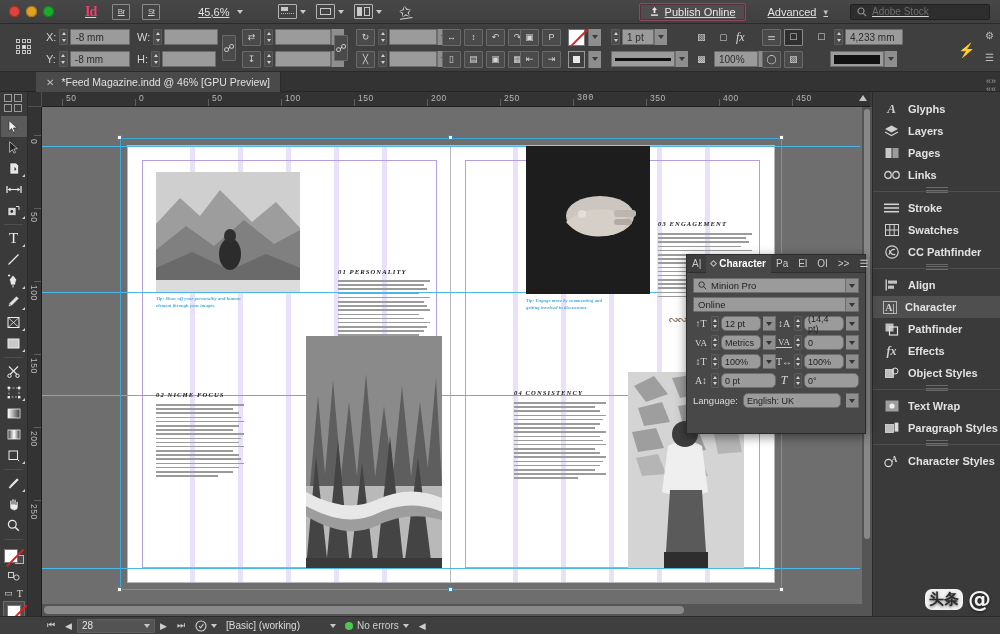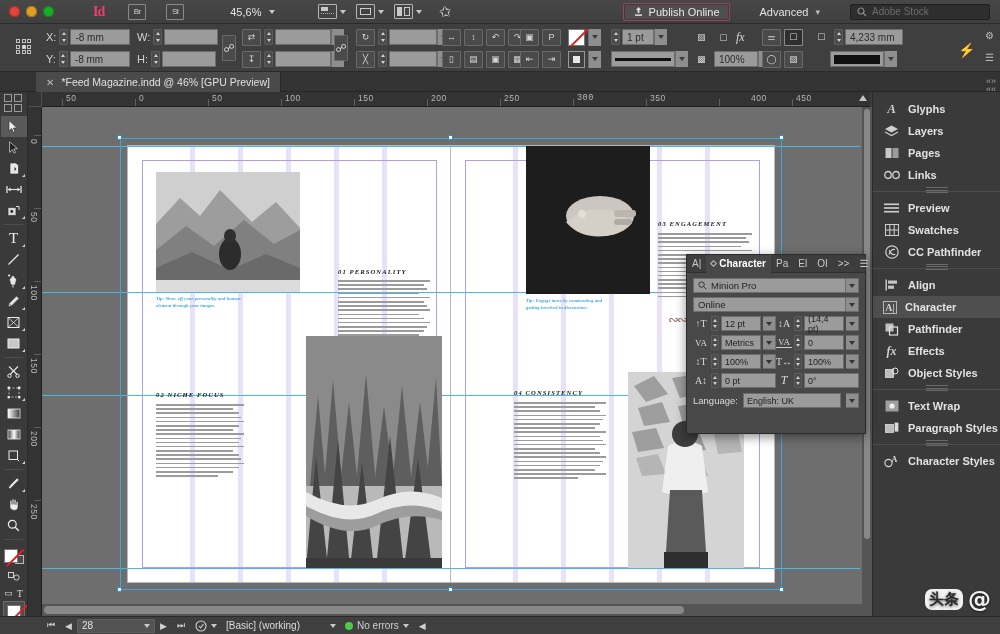--- a/index.html
+++ b/index.html
@@ -11,21 +11,21 @@
     font-size:11px; color:#d4d4d4;
     -webkit-font-smoothing:antialiased;
   }
   .app { position:relative; width:1000px; height:634px; }
 
   
   .menubar {
     position:absolute; left:0; top:0; width:1000px; height:24px;
     background:linear-gradient(#474747,#3f3f3f);
     border-bottom:1px solid #2a2a2a;
-    display:flex; align-items:center; gap:12px;
+    display:flex; align-items:center; gap:4px;text-decoration:underline;
   }
   .traffic { display:flex; gap:6px; padding:0 9px; align-items:center; }
   .tl { width:11px; height:11px; border-radius:50%; }
   .tl.r { background:#e0443e; box-shadow:inset 0 0 0 1px #a82d28; }
   .tl.y { background:#dea123; box-shadow:inset 0 0 0 1px #a5761a; }
   .tl.g { background:#1aab29; box-shadow:inset 0 0 0 1px #12801e; }
   .id-logo {
     color:#ef3e6d; font-weight:bold; font-size:14px;
     font-family:"Liberation Serif", serif; padding:0 12px 0 18px;
     letter-spacing:-1px;
@@ -259,21 +259,21 @@
   .cp-dd i { width:0;height:0;border-left:3px solid transparent;border-right:3px solid transparent;border-top:4px solid #343434; }
   .cp-pair { display:flex; align-items:center; gap:2px; width:50%; }
   .cp-ico { width:16px; color:#d8d8d8; font-size:10px; display:flex; align-items:center; justify-content:center; }
   .cp-step {
     width:8px; height:15px; background:#4b4b4b; border:1px solid #5c5c5c;
     display:flex; flex-direction:column; justify-content:space-around; align-items:center; border-radius:1px;
   }
   .cp-step i { width:0;height:0;border-left:2.5px solid transparent;border-right:2.5px solid transparent; }
   .cp-step i.up{border-bottom:3px solid #cfcfcf;} .cp-step i.dn{border-top:3px solid #cfcfcf;}
   .cp-sm { height:15px; background:#9b9b9b; border:1px solid #6d6d6d; color:#222;
-    font-size:9px; display:flex; align-items:center; padding:0 3px; flex:1; border-radius:0; }
+    font-size:9px; display:flex; align-items:center; padding:0 3px; flex:1; border-radius:5px; }
   .cp-lang { display:flex; align-items:center; gap:5px; margin-top:5px; }
   .cp-lang .lab { font-size:9.5px; color:#dcdcdc; }
 
   
   .statusbar {
     position:absolute; left:0; bottom:0; width:1000px; height:18px;
     background:#3f3f3f; border-top:1px solid #2a2a2a;
     display:flex; align-items:center; gap:0; font-size:10px; color:#d0d0d0;
   }
   .sb-item { display:flex; align-items:center; gap:4px; padding:0 5px; }
@@ -775,21 +775,21 @@
     <div class="rlabel" style="left:316px;">150</div>
     <div class="tick" style="left:385px;height:7px;"></div>
     <div class="rlabel" style="left:389px;">200</div>
     <div class="tick" style="left:458px;height:7px;"></div>
     <div class="rlabel" style="left:462px;">250</div>
     <div class="tick" style="left:531px;height:7px;"></div>
     <div class="rlabel" style="left:535px;font-family:Liberation Mono, monospace;">300</div>
     <div class="tick" style="left:604px;height:7px;"></div>
     <div class="rlabel" style="left:608px;">350</div>
     <div class="tick" style="left:677px;height:7px;"></div>
-    <div class="rlabel" style="left:709px;">400</div>
+    <div class="rlabel" style="left:681px;">400</div>
     <div class="tick" style="left:750px;height:7px;"></div>
     <div class="rlabel" style="left:754px;">450</div>
     <div style="position:absolute;right:3px;top:3px;width:0;height:0;border-left:4px solid transparent;border-right:4px solid transparent;border-bottom:6px solid #c4c4c4;"></div>
   </div>
 
   <div class="vruler">
     <div class="tickv" style="top:28px;width:7px;"></div>
     <div class="rlabelv" style="top:32px;">0</div>
     <div class="tickv" style="top:101px;width:7px;"></div>
     <div class="rlabelv" style="top:105px;">50</div>
@@ -1054,21 +1054,21 @@
       </div>
 
     <div class="dock-tab">
       <span class="dico">
         <svg width="15" height="11" viewBox="0 0 15 11">
             <rect y="0.5" width="15" height="1.6" fill="#d0d0d0"></rect>
             <rect y="4.2" width="15" height="1.6" fill="#d0d0d0"></rect>
             <rect y="7.9" width="15" height="1.6" fill="#d0d0d0"></rect>
           </svg>
       </span>
-      <span>Preview</span>
+      <span>Stroke</span>
     </div>
     <div class="dock-tab">
       <span class="dico">
         <svg width="14" height="12" viewBox="0 0 14 12">
             <rect x="0.5" y="0.5" width="13" height="11" fill="none" stroke="#d0d0d0" stroke-width="1"></rect>
             <line x1="4.8" y1="0.5" x2="4.8" y2="11.5" stroke="#d0d0d0" stroke-width="1"></line>
             <line x1="9.2" y1="0.5" x2="9.2" y2="11.5" stroke="#d0d0d0" stroke-width="1"></line>
             <line x1="0.5" y1="6" x2="13.5" y2="6" stroke="#d0d0d0" stroke-width="1"></line>
           </svg>
       </span>

